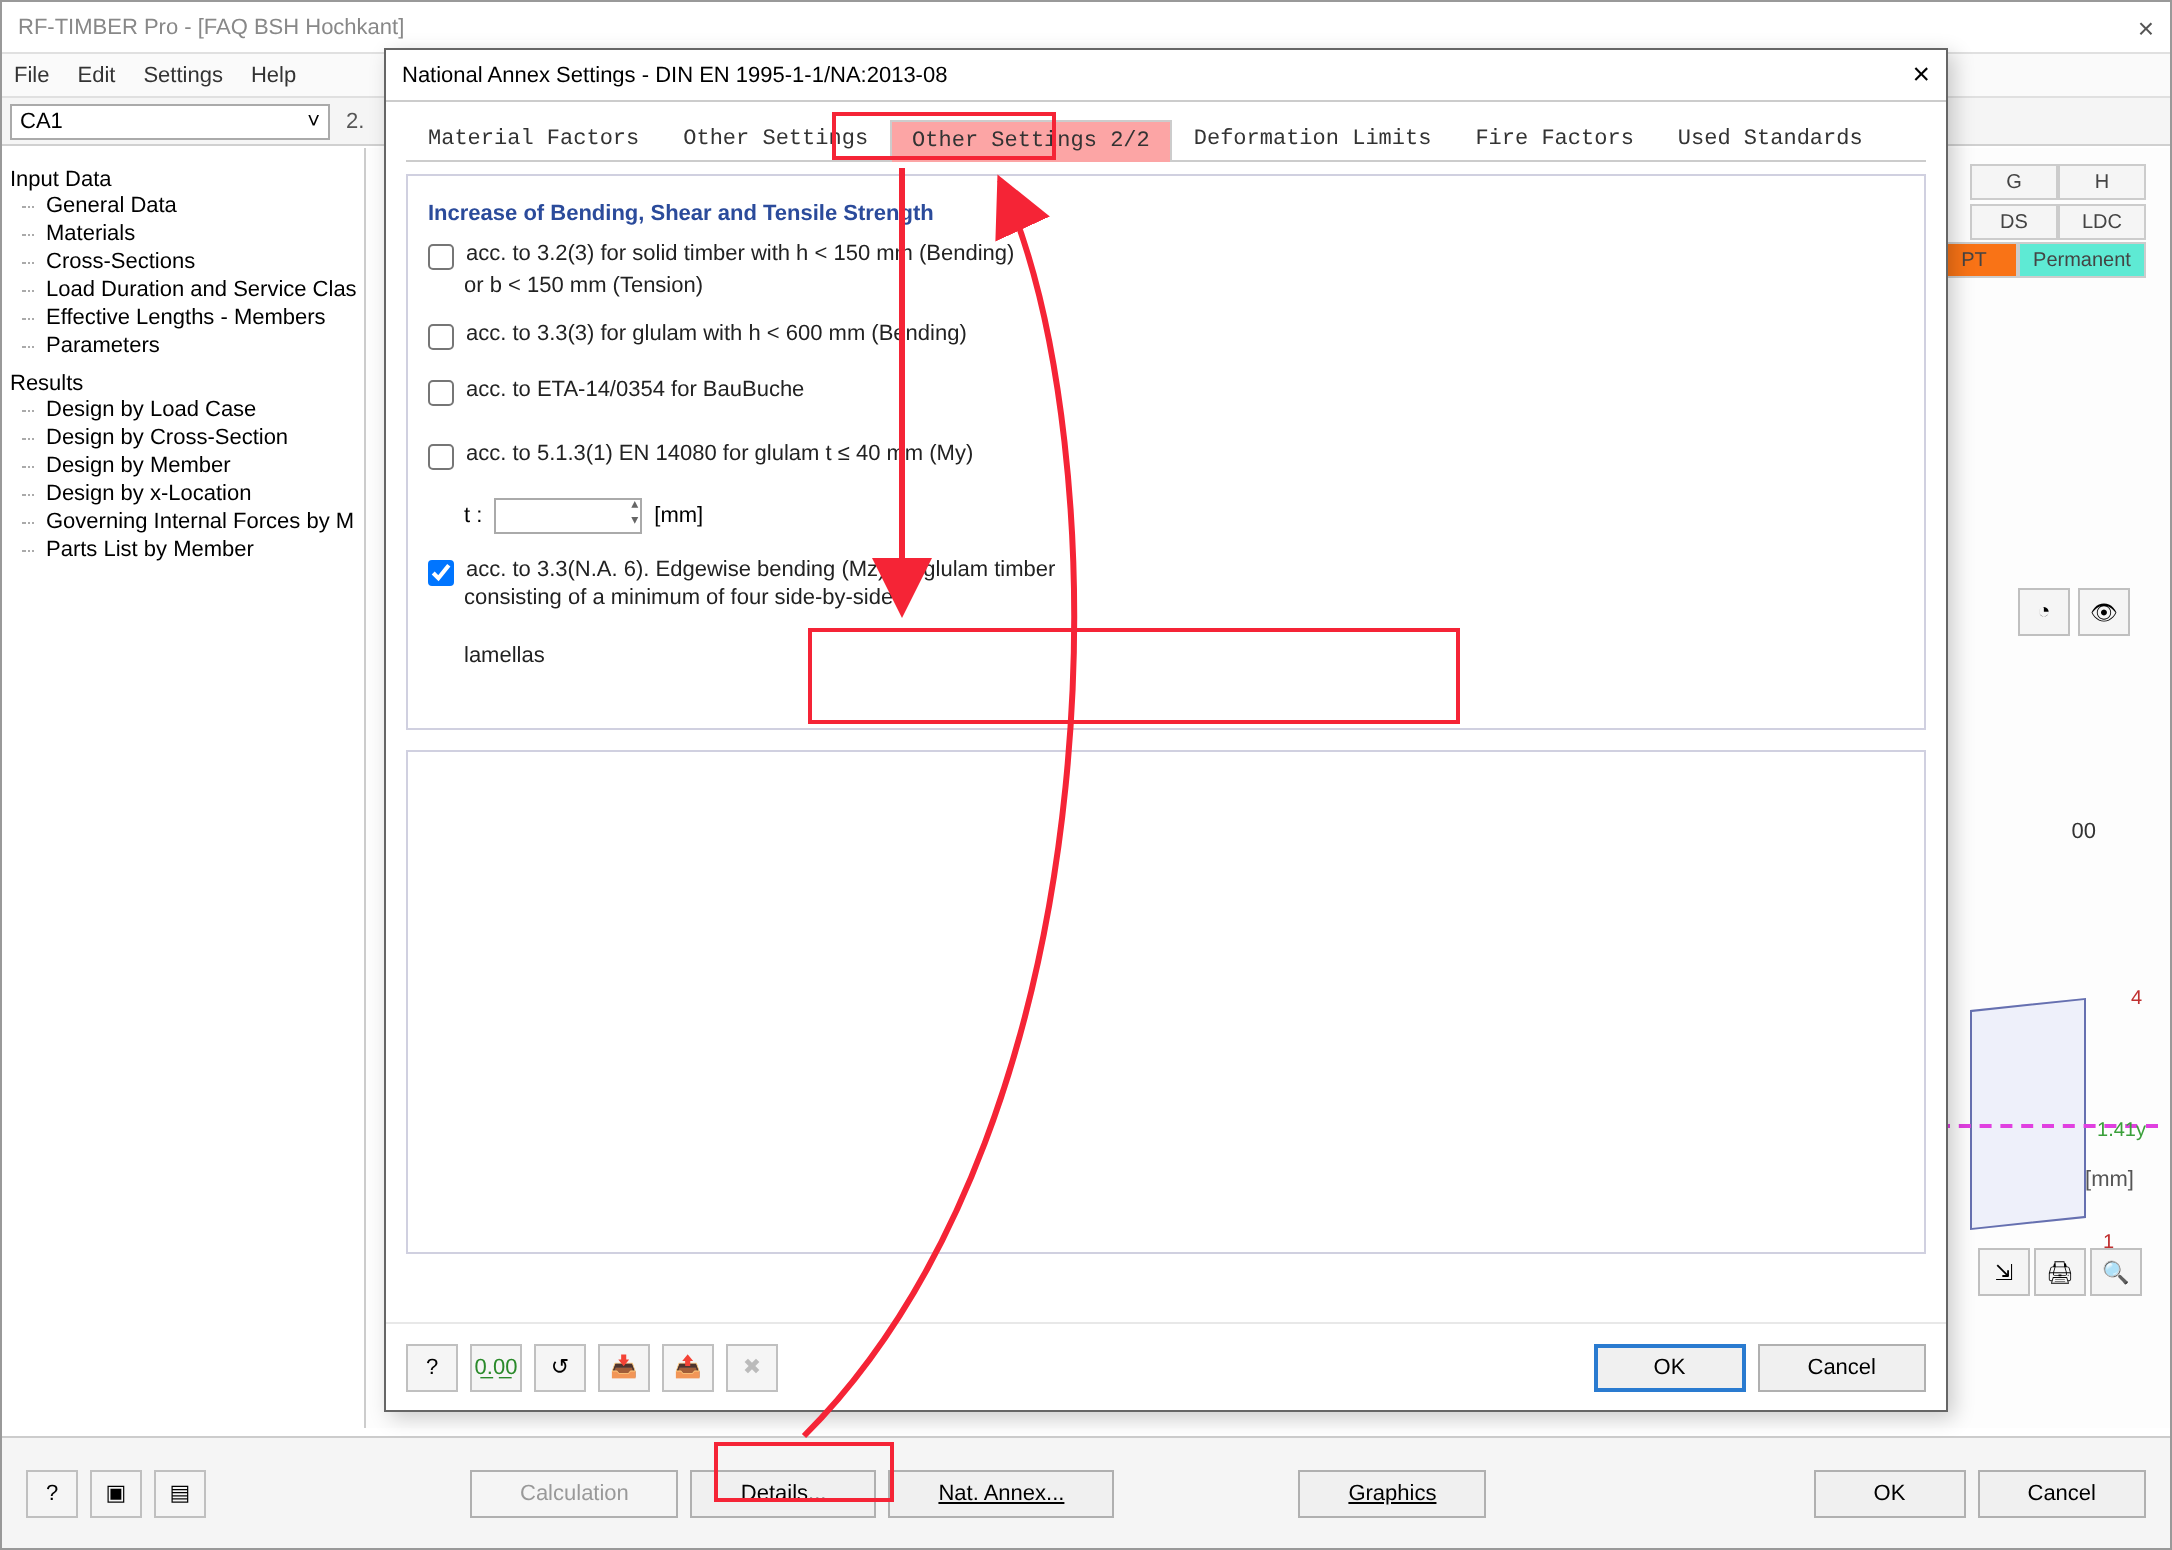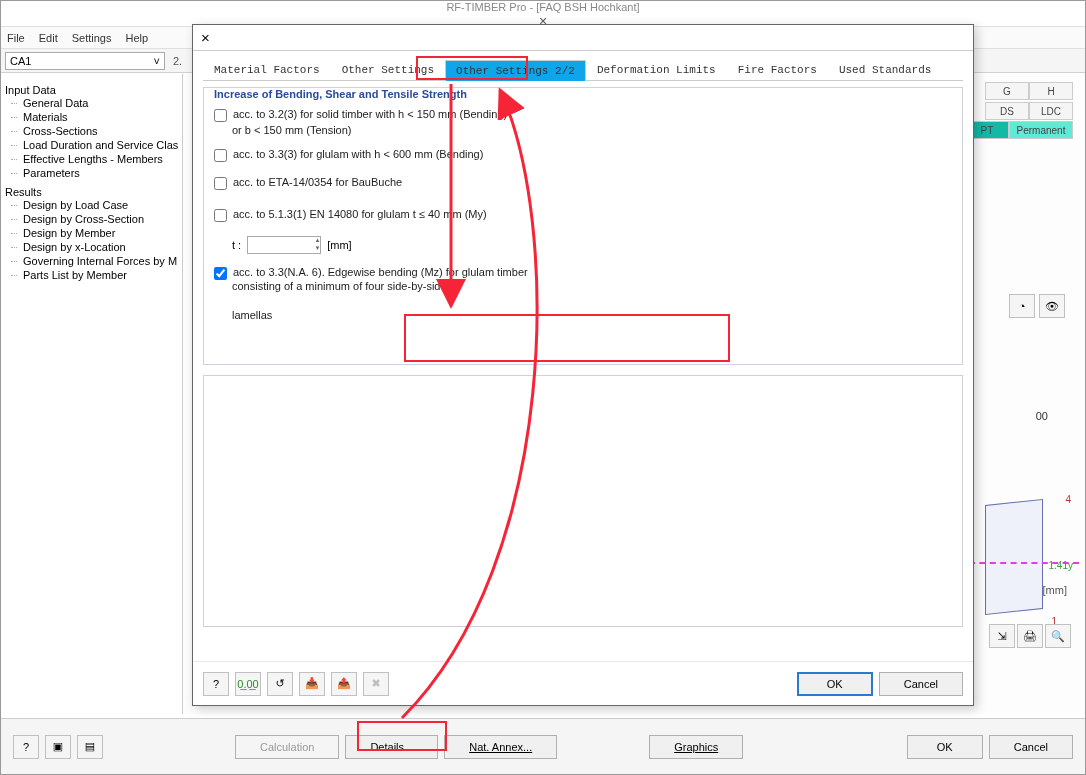--- a/index.html
+++ b/index.html
@@ -1,20 +1,20 @@
 <!DOCTYPE html>
 <html><head>
 <meta charset="utf-8">
 <style>
 * { box-sizing: border-box; margin: 0; padding: 0; font-family: "Segoe UI", Tahoma, sans-serif; font-size: 11px; }
 body { background: #f0f0f0; width: 1086px; height: 775px; position: relative; overflow: hidden; }
 
 
 .main-window { width: 1086px; height: 775px; background: #fff; border: 1px solid #999; position: relative; }
-.titlebar { height: 26px; background: #fff; border-bottom: 1px solid #e0e0e0; display: flex; align-items: center; padding: 0 8px; color: #888; flex-direction: column; }
+.titlebar { height: 26px; background: #fff; border-bottom: 1px solid #e0e0e0; display: flex; align-items: center; padding: 0 8px; color: #888; }
 .titlebar .title { flex: 1; }
 .titlebar .close-x { font-size: 14px; color: #555; cursor: pointer; }
 .menubar { height: 22px; display: flex; align-items: center; padding: 0 6px; gap: 14px; border-bottom: 1px solid #e0e0e0; background: #fafafa; }
 .menubar span { color: #333; cursor: pointer; }
 
 
 .toolbar2 { height: 24px; background: #f5f5f5; border-bottom: 1px solid #d0d0d0; display: flex; align-items: center; padding: 0 4px; }
 .combo { width: 160px; height: 18px; border: 1px solid #aaa; background: #fff; display: flex; align-items: center; padding: 0 4px; justify-content: space-between; }
 
 
@@ -39,22 +39,22 @@
 .iconbtn { width: 26px; height: 24px; border: 1px solid #c0c0c0; background: #f5f5f5; display: inline-flex; align-items: center; justify-content: center; cursor: pointer; }
 
 
 .dialog { position: absolute; left: 192px; top: 24px; width: 782px; height: 682px; background: #fff; border: 1px solid #666; box-shadow: 3px 3px 10px rgba(0,0,0,0.2); z-index: 10; }
 .dlg-title { height: 26px; border-bottom: 1px solid #ccc; display: flex; align-items: center; padding: 0 8px; }
 .dlg-title .t { flex: 1; }
 .dlg-title .x { font-size: 15px; cursor: pointer; }
 .dlg-body { position: absolute; top: 26px; left: 0; right: 0; bottom: 44px; padding: 8px 10px; }
 .tabs { display: flex; border-bottom: 1px solid #ccc; }
 .tab { padding: 4px 10px; border: 1px solid transparent; border-bottom: none; color: #333; cursor: pointer; font-family: Liberation Mono, monospace; }
-.tab.active { border-color: #ccc; background: #0ea5e9; position: relative; top: 1px; }
-.group { border: 1px solid #d0d0e0; margin-top: 6px; padding: 0 10px; height: 278px; }
+.tab.active { border-color: #ccc; background: #fca5a5; position: relative; top: 1px; }
+.group { border: 1px solid #d0d0e0; margin-top: 6px; padding: 13px 10px; height: 278px; }
 .group-title { color: #2b4b9b; font-weight: bold; margin-bottom: 6px; }
 .check-row { display: flex; align-items: flex-start; gap: 6px; margin: 8px 0 14px 0; }
 .check-row input { margin-top: 1px; }
 .check-label { color: #222; }
 .check-sub { color: #222; margin-left: 18px; margin-top: -12px; margin-bottom: 12px; }
 .t-row { display: flex; align-items: center; gap: 6px; margin-left: 18px; margin-bottom: 12px; }
 .t-row .spin { width: 74px; height: 18px; border: 1px solid #aaa; background: #fff; display: flex; align-items: center; justify-content: flex-end; padding-right: 14px; position: relative; }
 .t-row .spin::after { content: "▴\A▾"; white-space: pre; position: absolute; right: 1px; top: -1px; font-size: 7px; line-height: 8px; color: #666; }
 .empty-group { border: 1px solid #d0d0e0; margin-top: 10px; height: 252px; }
 
@@ -123,21 +123,21 @@
   <div class="right-panel">
     <div class="grid-header">
       <div class="grid-cell">G</div>
       <div class="grid-cell">H</div>
     </div>
     <div class="grid-row2" style="top:28px">
       <div class="grid-cell">DS</div>
       <div class="grid-cell">LDC</div>
     </div>
     <div class="grid-row2" style="top:47px">
-      <div class="grid-cell" style="background:#14b8a6">PT</div>
+      <div class="grid-cell" style="background:#f97316">PT</div>
       <div class="grid-cell" style="background:#5eead4;width:64px">Permanent</div>
     </div>
     <div style="position:absolute;top:220px;right:20px;display:flex;gap:4px">
        <div class="iconbtn">◔</div>
        <div class="iconbtn">👁</div>
     </div>
     <div class="diagram-box">
       <div class="diag-top">00</div>
       <div class="diag-shape"></div>
       <div class="dash-line"></div>
@@ -168,20 +168,21 @@
         <span style="text-decoration:underline">Graphics</span>
       </div>
     <div class="spacer"></div>
     <div class="btn">OK</div>
     <div class="btn">Cancel</div>
   </div>
 </div>
 
 <div class="dialog">
   <div class="dlg-title">
+    <span class="t">National Annex Settings - DIN EN 1995-1-1/NA:2013-08</span>
     <span class="x">×</span>
   </div>
   <div class="dlg-body">
     <div class="tabs">
       <div class="tab">Material Factors</div>
       <div class="tab">Other Settings</div>
       <div class="tab active">Other Settings 2/2</div>
       <div class="tab">Deformation Limits</div>
       <div class="tab">Fire Factors</div>
       <div class="tab">Used Standards</div>

